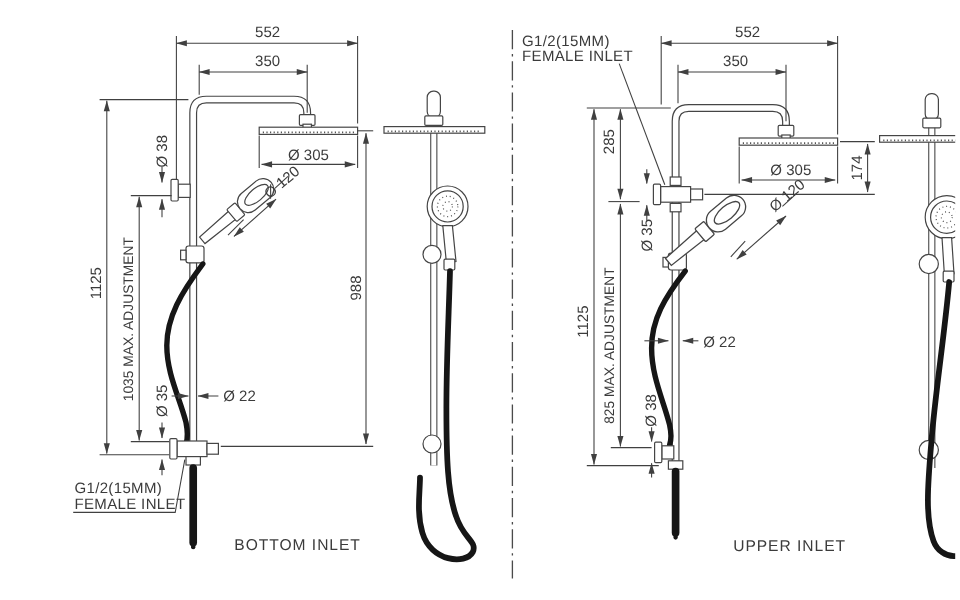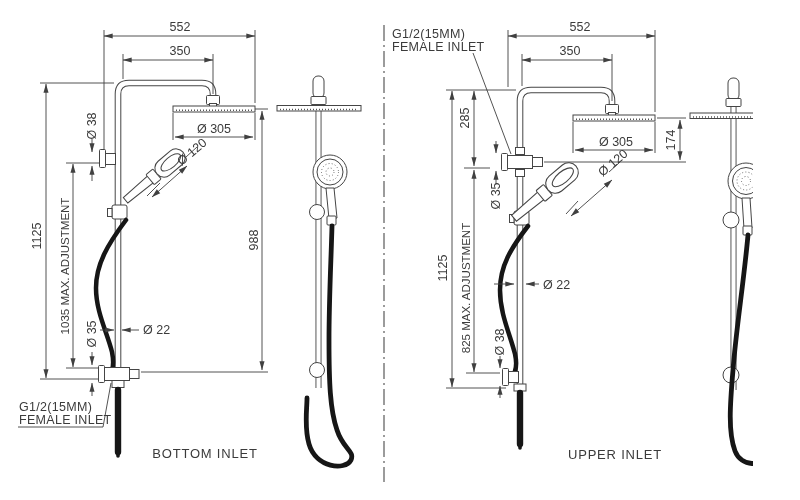--- a/index.html
+++ b/index.html
@@ -1,17 +1,17 @@
 <!DOCTYPE html>
 <html><head>
 <meta charset="utf-8">
 <style>
   html,body{margin:0;padding:0;background:#ffffff;}
   .stage{position:relative;width:753px;height:500px;background:#ffffff;overflow:hidden;
-         font-family:"Liberation Sans", sans-serif;}
+         font-family:"Liberation Sans", sans-serif;margin-left:43px;}
   svg{display:block;}
   .ln{stroke:#454545;stroke-width:1;fill:none;}
   .dim{stroke:#404040;stroke-width:0.9;fill:none;}
   .fit{fill:#ffffff;stroke:#454545;stroke-width:1;}
   .pipeO{stroke:#454545;stroke-width:6.6;fill:none;stroke-linecap:butt;}
   .pipeI{stroke:#ffffff;stroke-width:4.6;fill:none;stroke-linecap:butt;}
   .poleO{stroke:#454545;stroke-width:6.0;fill:none;}
   .poleI{stroke:#ffffff;stroke-width:4.2;fill:none;}
   .hose{stroke:#161616;fill:none;stroke-linecap:round;}
   .hatch{stroke:#555;stroke-width:1.4;stroke-dasharray:1 2;fill:none;}

